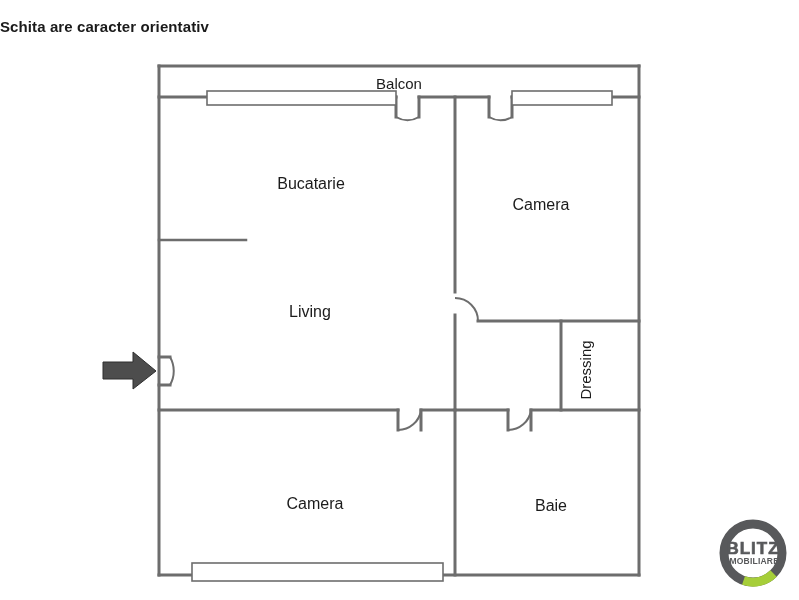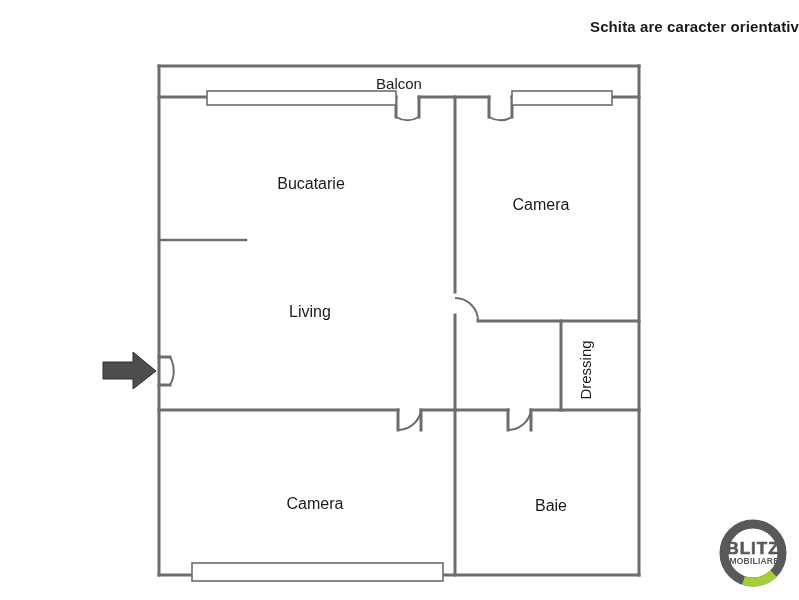--- a/index.html
+++ b/index.html
@@ -15,21 +15,21 @@
     width: 799px;
     height: 600px;
     background: #ffffff;
     overflow: hidden;
   }
   #plan-title {
     position: absolute;
     left: 0;
     top: 18px;
     width: 799px;
-    text-align: right;
+    text-align: left;
     font-size: 15px;
     font-weight: 600;
     color: #1a1a1a;
     letter-spacing: 0.1px;
   }
   #floorplan-svg {
     position: absolute;
     left: 0;
     top: 0;
   }

